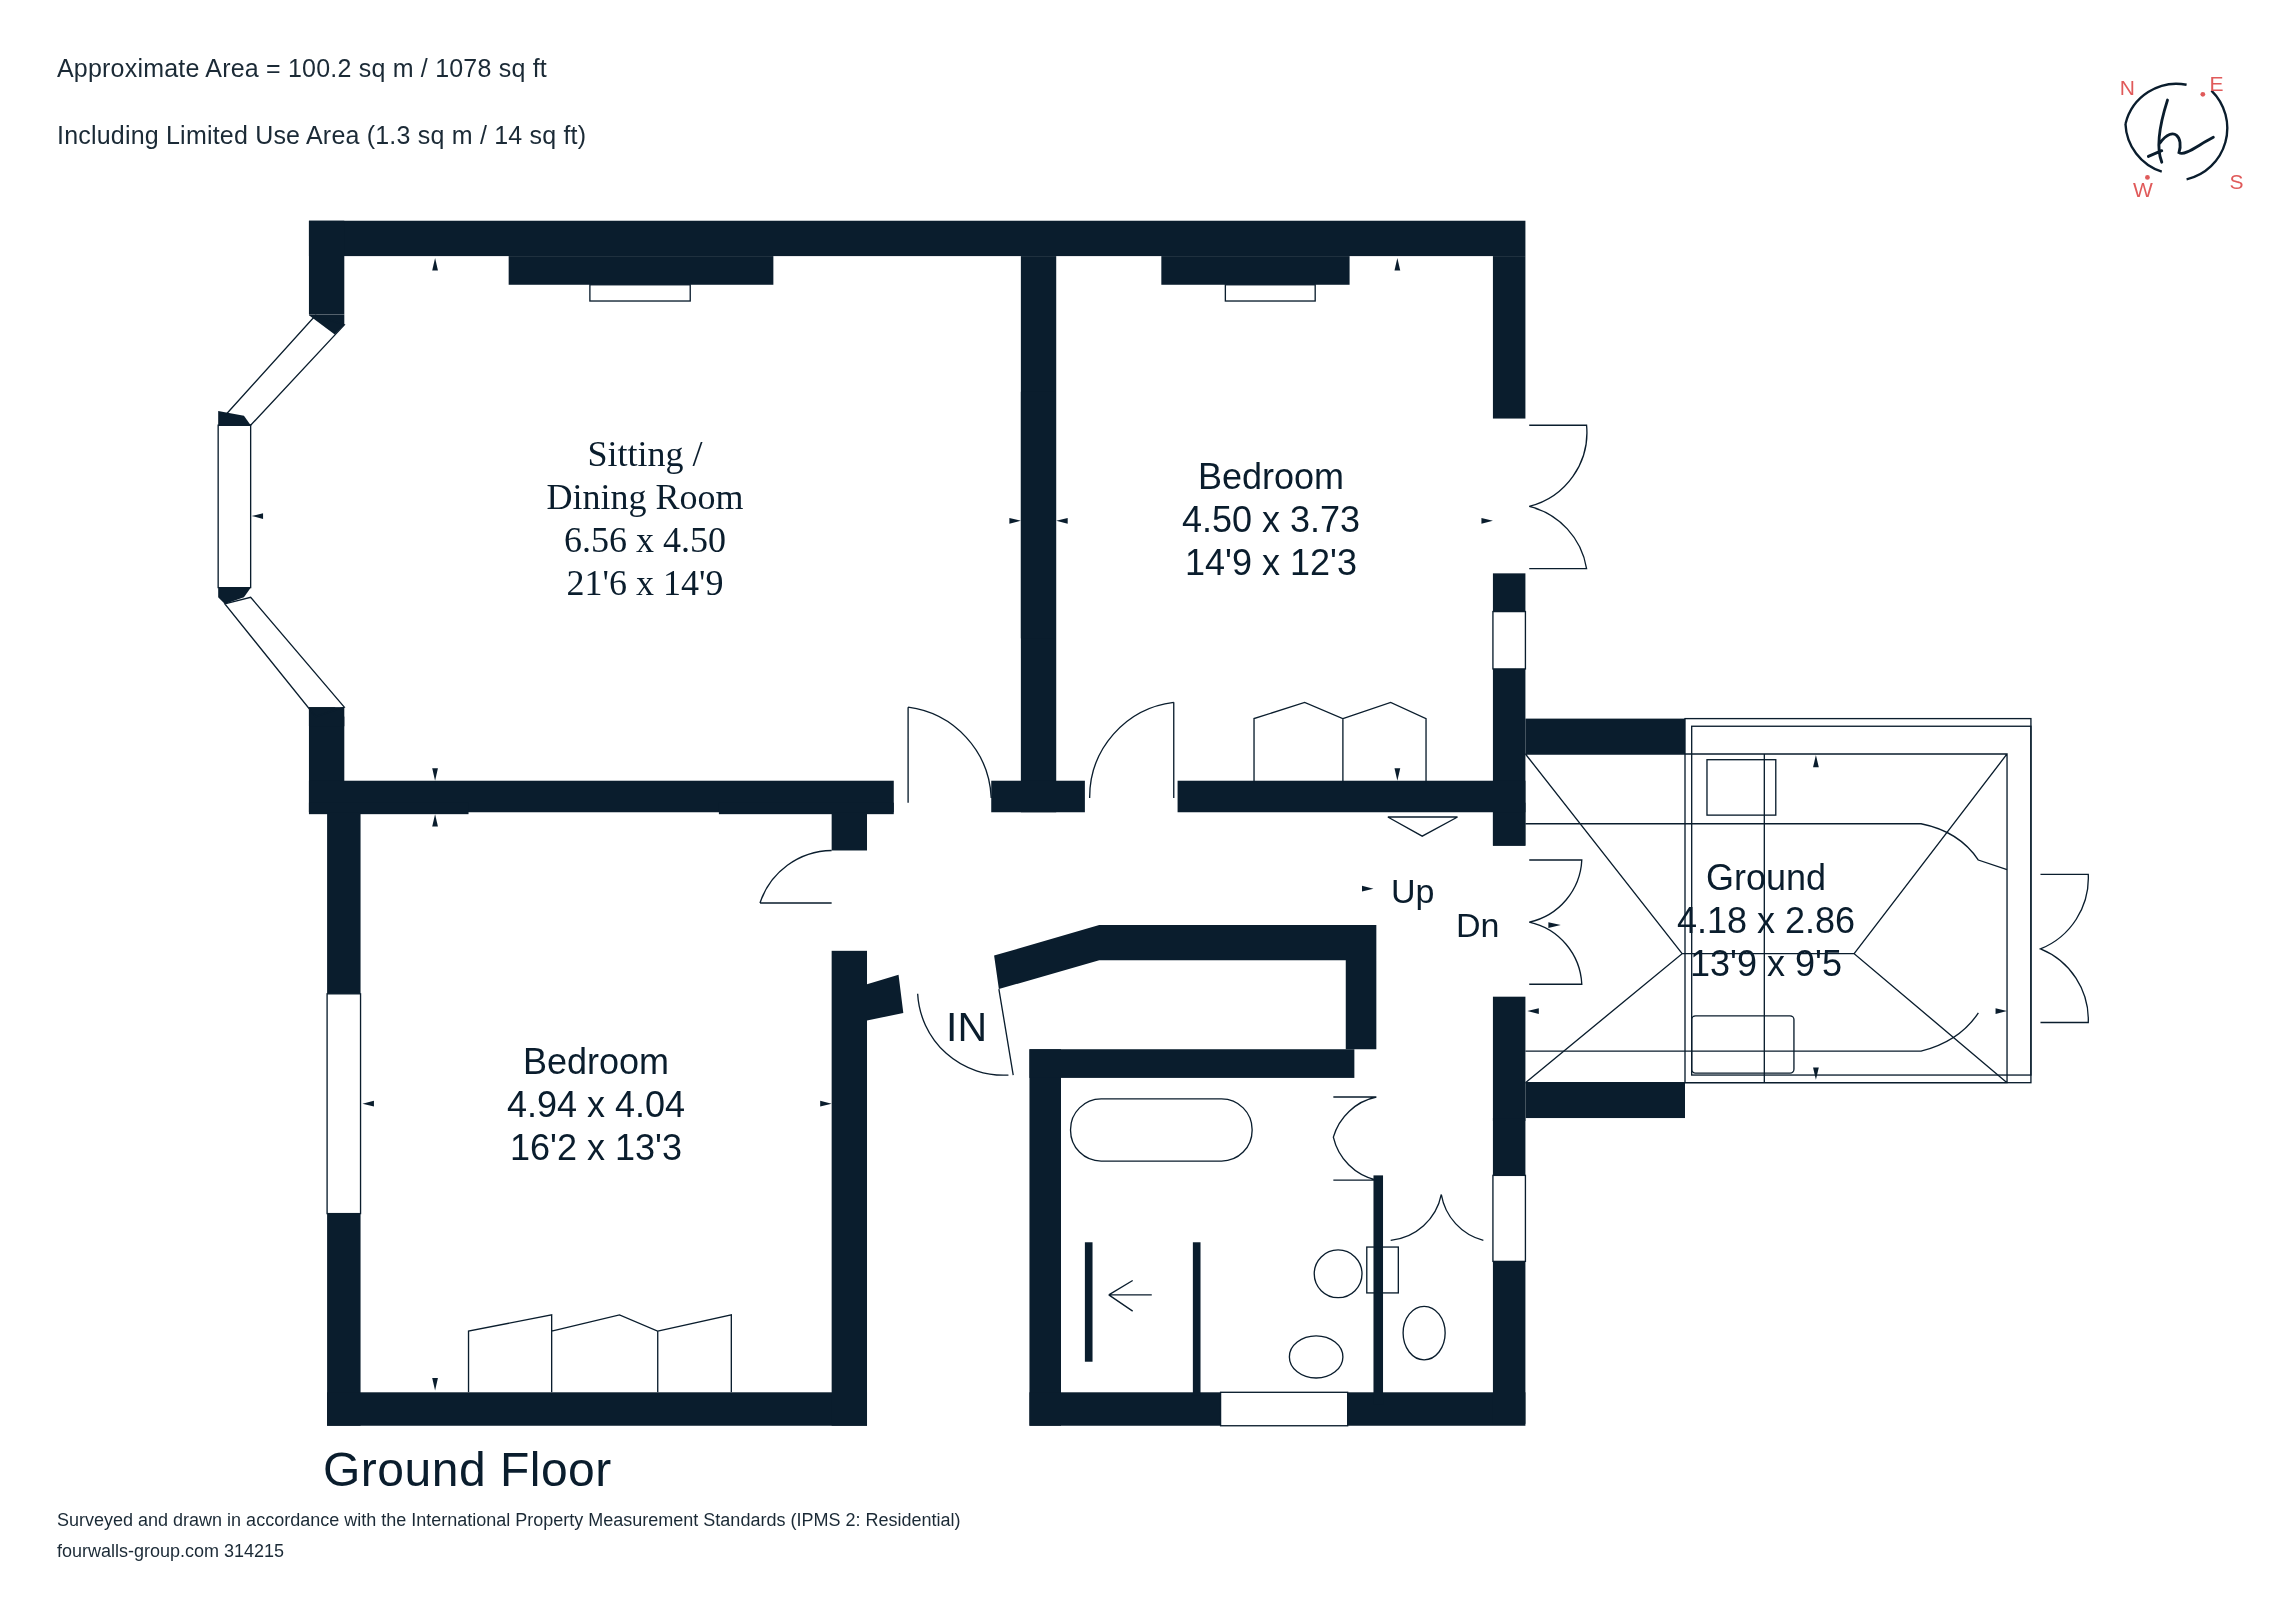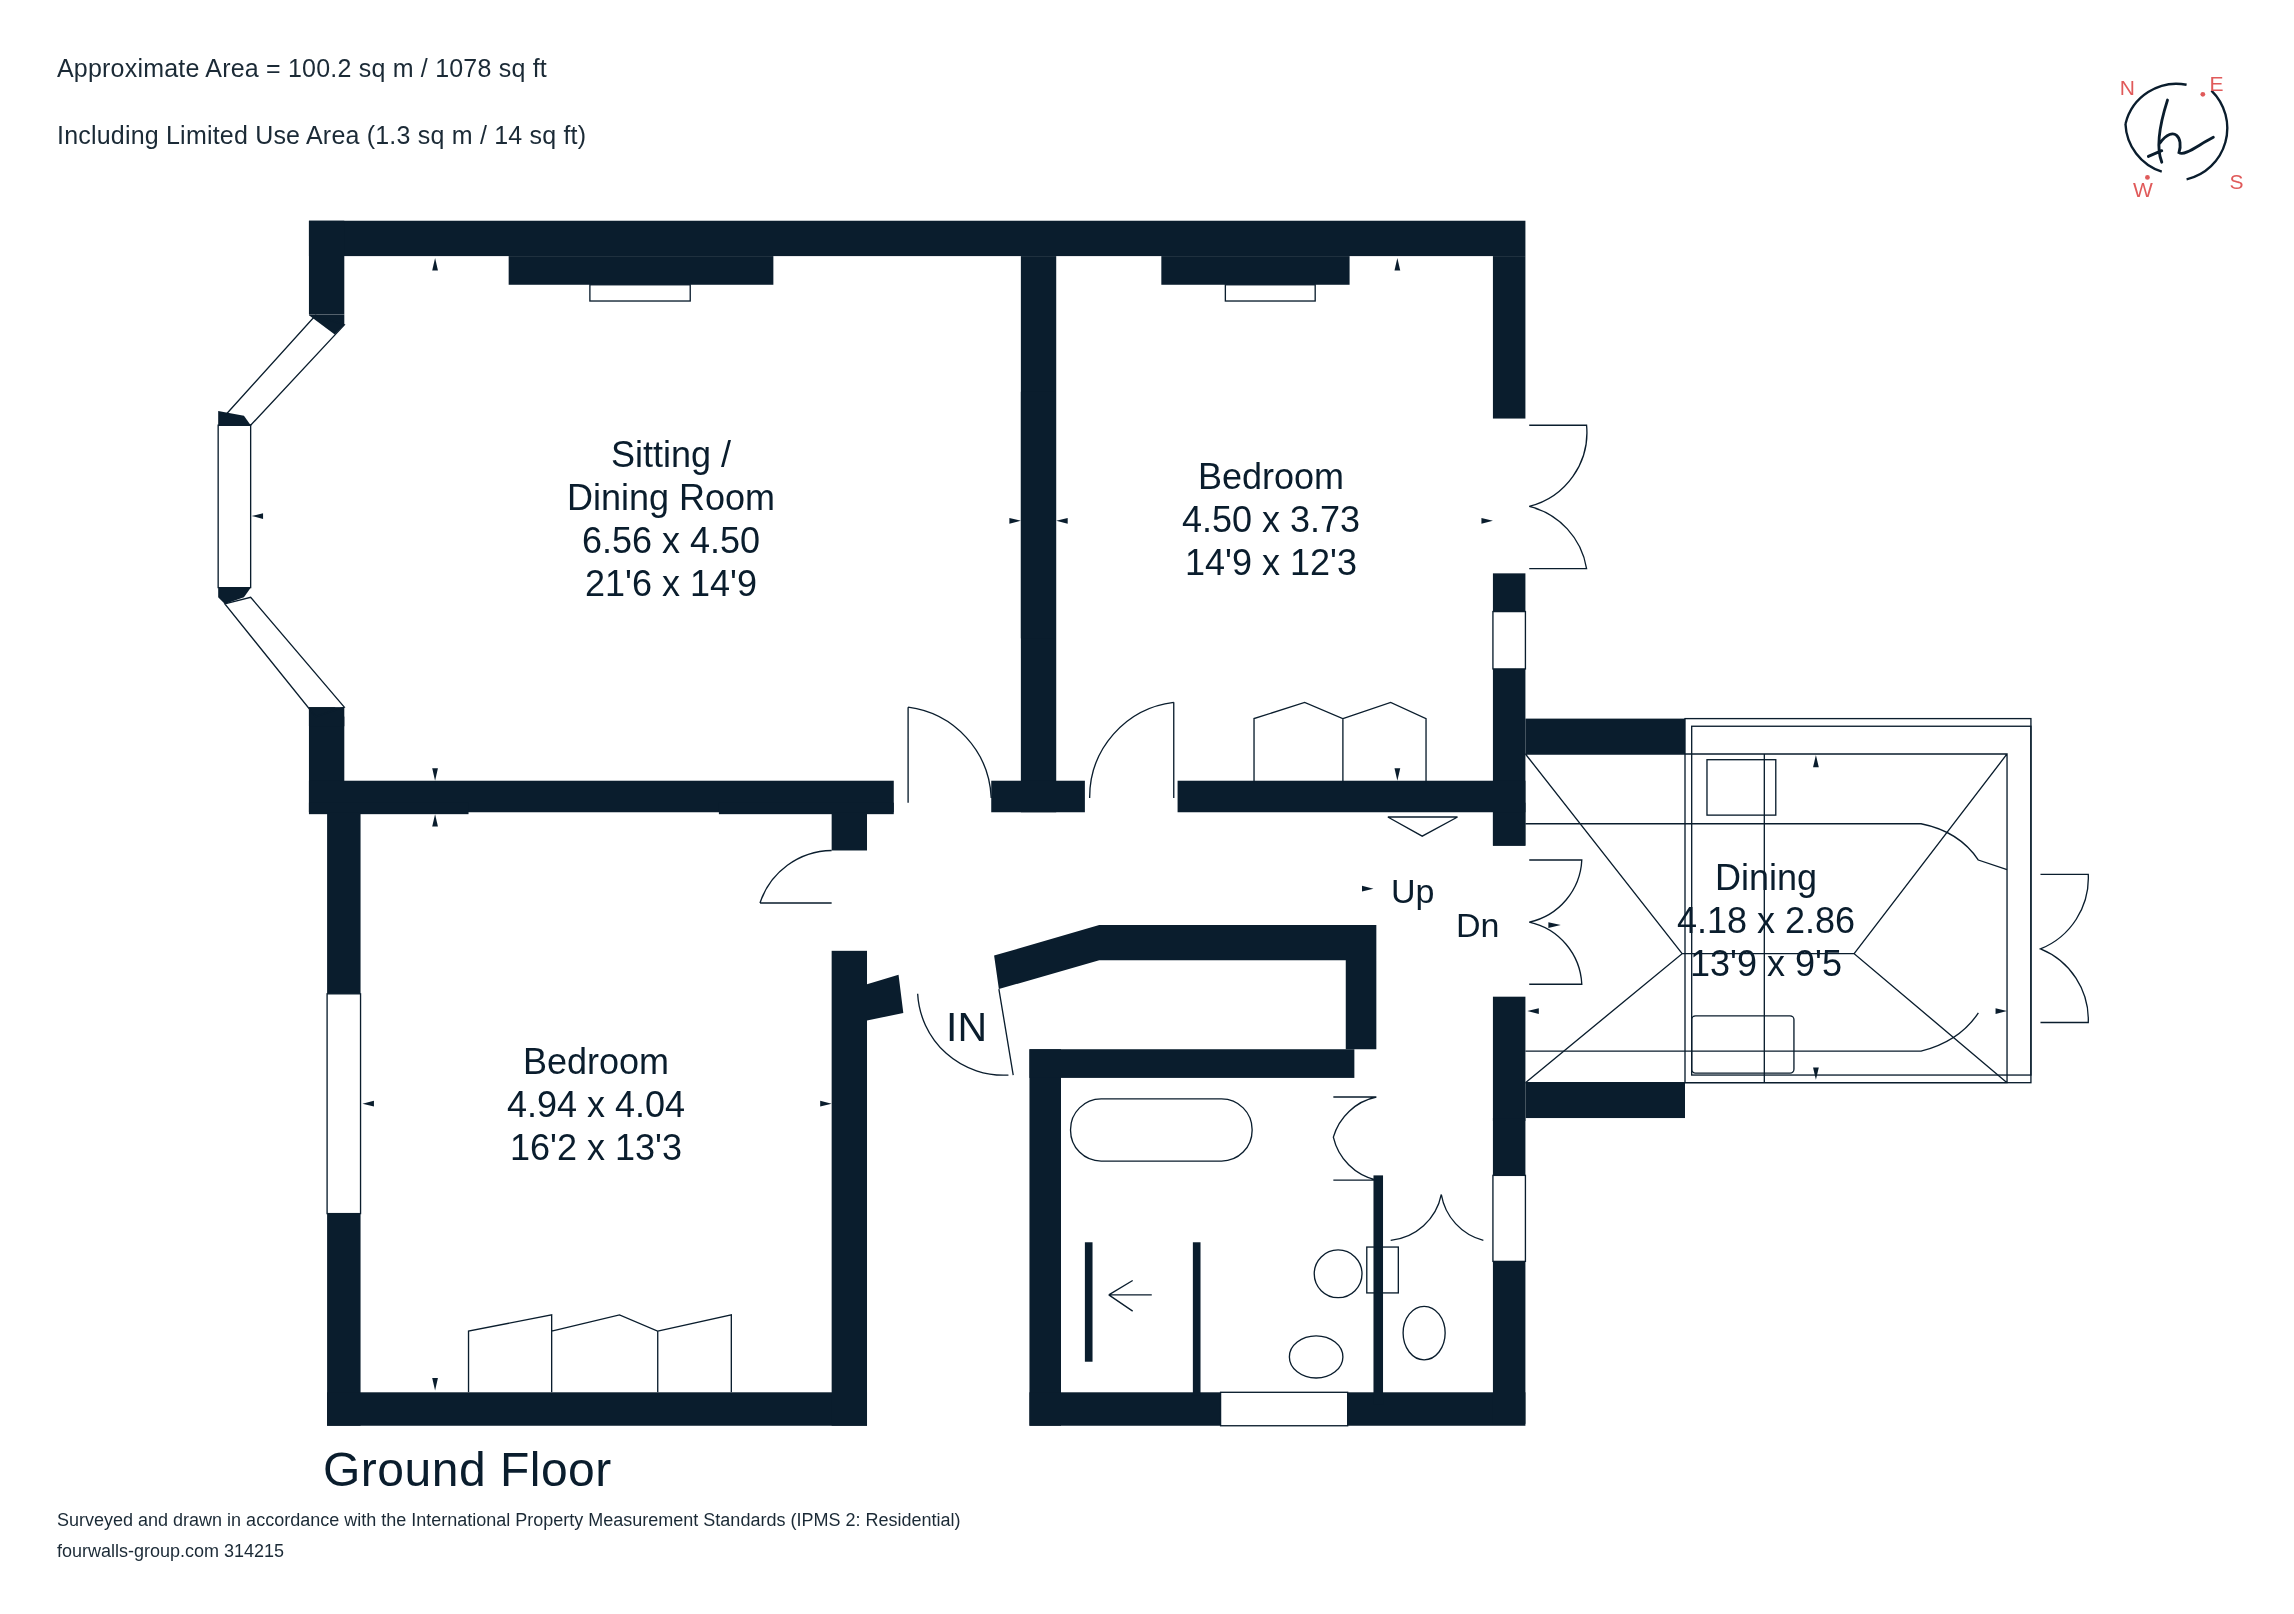--- a/index.html
+++ b/index.html
@@ -150,35 +150,35 @@
     <polygon points="1105,545 1117,542 1117,548"></polygon>
     <polygon points="263,540 275,537 275,543"></polygon>
     <polygon points="379,1155 391,1152 391,1158"></polygon>
     <polygon points="870,1155 858,1152 858,1158"></polygon>
     <polygon points="1598,1058 1610,1055 1610,1061"></polygon>
     <polygon points="2100,1058 2088,1055 2088,1061"></polygon>
     <polygon points="1633,968 1620,965 1620,971"></polygon>
   </g>
 </svg>
 
-<div class="room-label" style="left:671px; top:433px;">
+<div class="room-label" style="left:645px; top:433px;font-family:Liberation Serif, serif;">
   <div>Sitting /</div>
   <div>Dining Room</div>
   <div>6.56 x 4.50</div>
   <div>21'6 x 14'9</div>
 </div>
 
 <div class="room-label" style="left:1271px; top:455px;">
   <div>Bedroom</div>
   <div>4.50 x 3.73</div>
   <div>14'9 x 12'3</div>
 </div>
 
 <div class="room-label" style="left:1766px; top:856px;">
-  <div>Dining</div>
+  <div>Ground</div>
   <div>4.18 x 2.86</div>
   <div>13'9 x 9'5</div>
 </div>
 
 <div class="room-label" style="left:596px; top:1040px;">
   <div>Bedroom</div>
   <div>4.94 x 4.04</div>
   <div>16'2 x 13'3</div>
 </div>
 

